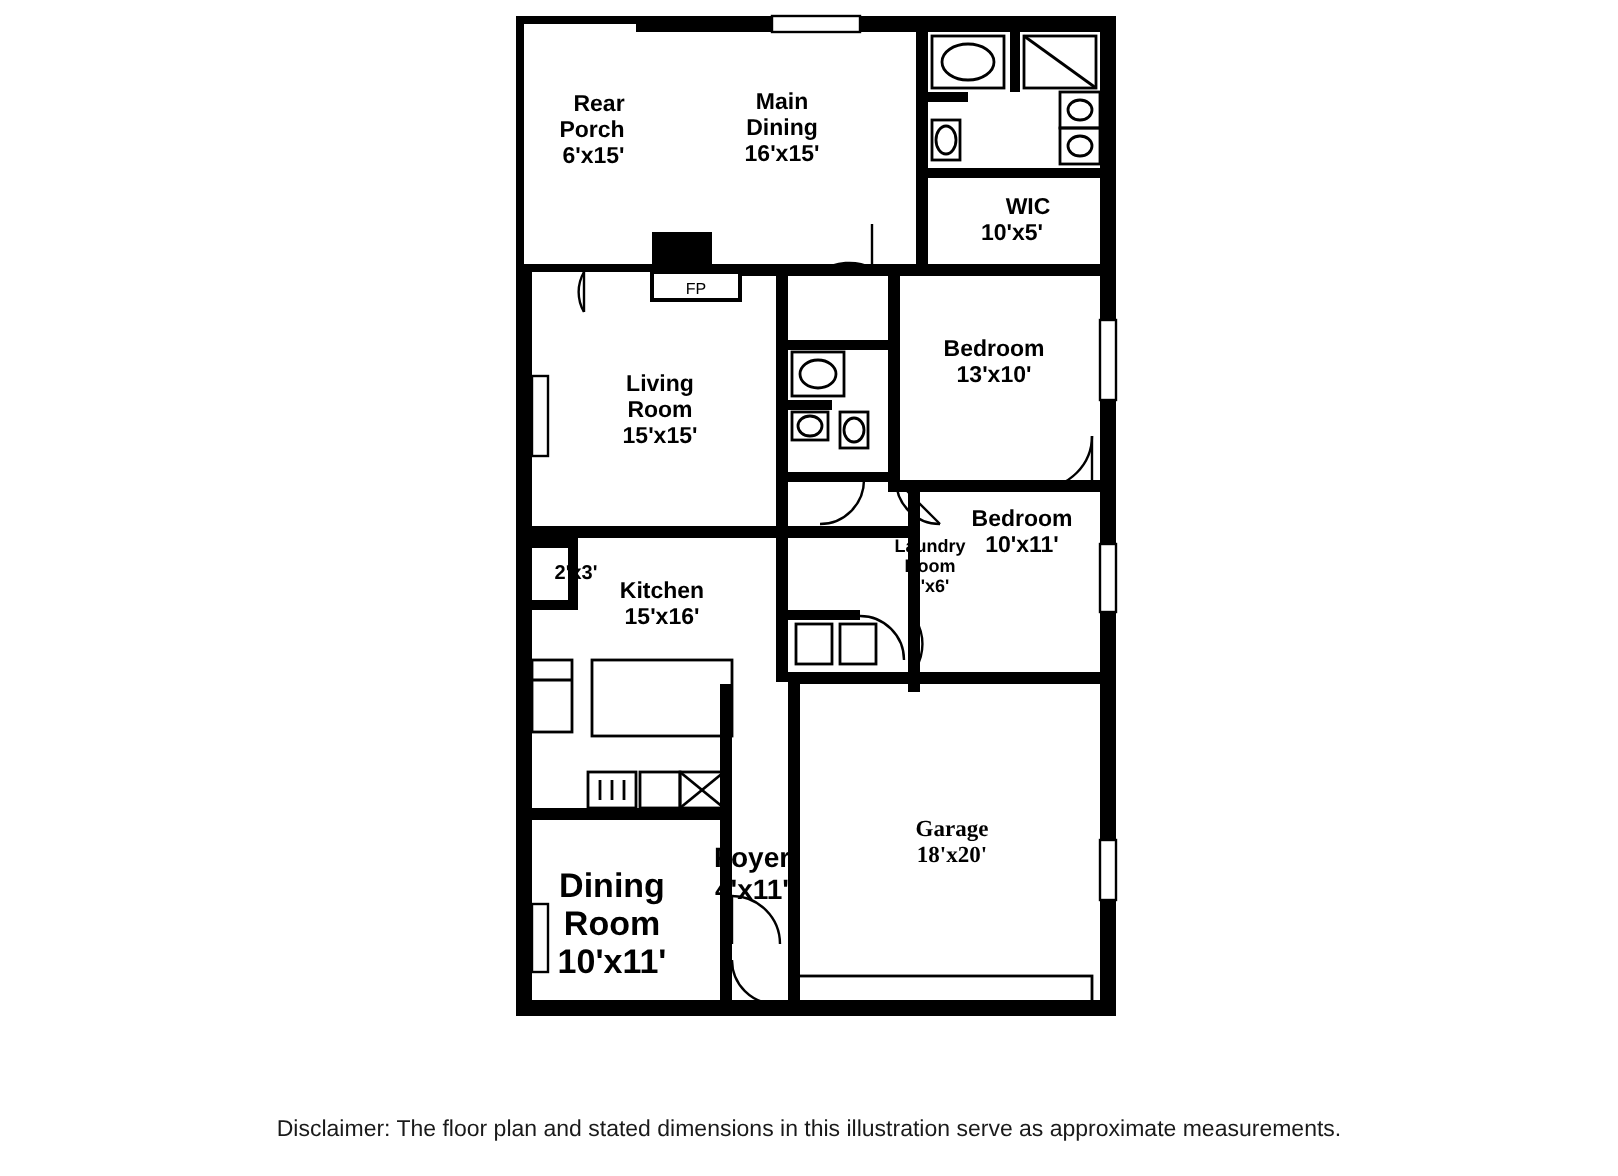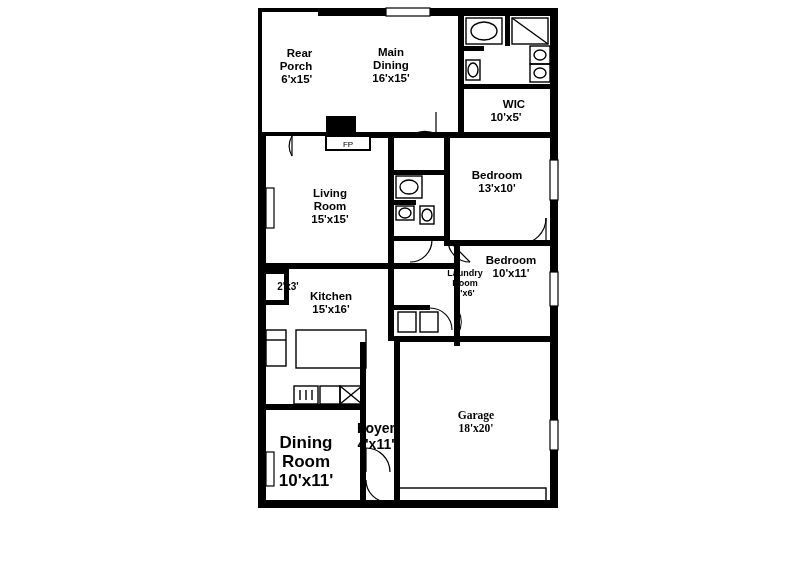--- a/index.html
+++ b/index.html
@@ -223,13 +223,14 @@
 Room</span><span class="sz">6'x6'</span></div>
     <div class="room-label" style="left: 273px; top: 287px; font-size: 10px; margin-left: 15px;"><span class="sz">2'x3'</span></div>
     <div class="room-label" style="left: 331px; top: 303px; font-size: 11.5px;"><span style="white-space: pre-line; display: block;">Kitchen</span><span class="sz">15'x16'</span></div>
     <div class="room-label" style="left: 476px; top: 422px; font-size: 11.5px; font-family: Liberation Serif, serif;"><span style="white-space: pre-line; display: block;">Garage</span><span class="sz">18'x20'</span></div>
     <div class="room-label" style="left: 376px; top: 437px; font-size: 14px;"><span style="white-space: pre-line; display: block;">Foyer</span><span class="sz">4'x11'</span></div>
     <div class="room-label" style="left: 306px; top: 462px; font-size: 17px;"><span style="white-space: pre-line; display: block;">Dining
 Room</span><span class="sz">10'x11'</span></div>
   </div>
 
 <div class="disclaimer">
+  <div>Disclaimer: The floor plan and stated dimensions in this illustration serve as approximate measurements.</div>
 </div>
 
 </body></html>

